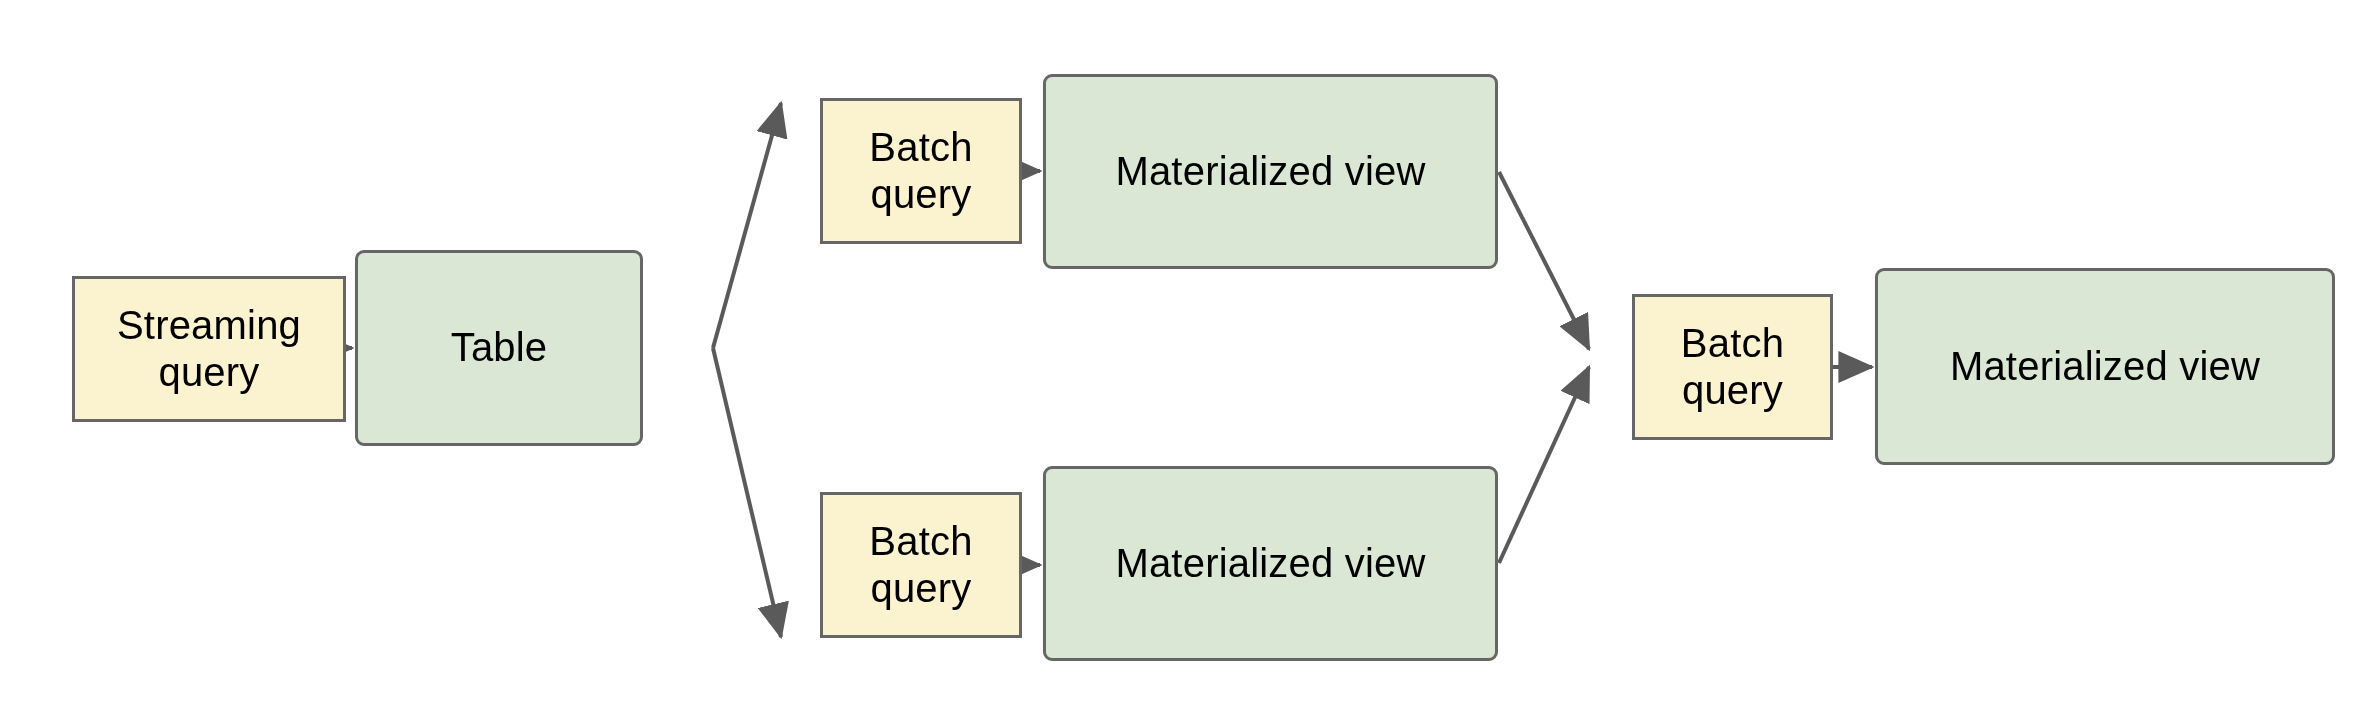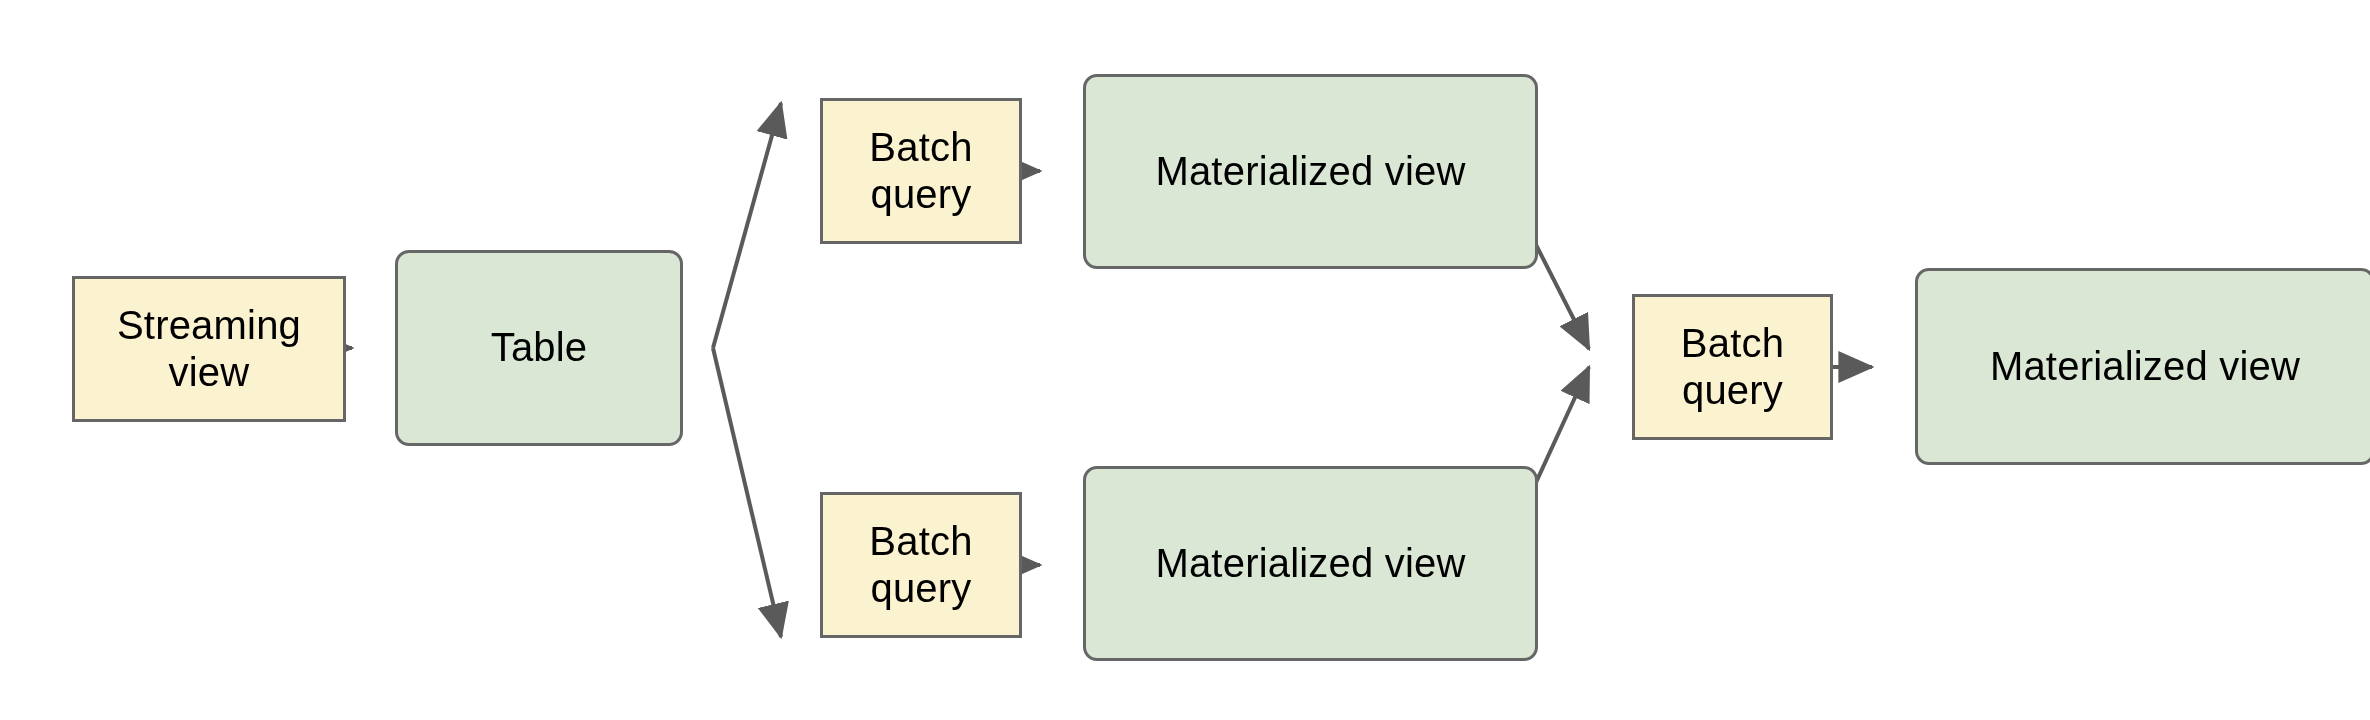--- a/index.html
+++ b/index.html
@@ -40,22 +40,21 @@
     border: 3px solid #666666;
     white-space: pre-line;
   }
   .node.query {
     background: #fbf2cf;
     border-radius: 0;
     margin-left: 40px;
   }
   .node.store {
     background: #d9e7d4;
-    border-radius: 14px;
-    margin-left: 40px;
+    border-radius: 9px;
   }
 </style>
 </head>
 <body>
 
 <div id="canvas">
 
   <svg id="edge-layer" viewBox="0 0 2370 720" width="2370" height="720" xmlns="http://www.w3.org/2000/svg">
     <defs>
       <marker id="arrowhead" markerWidth="9" markerHeight="8" refX="8.4" refY="4" orient="auto" markerUnits="strokeWidth">
@@ -69,21 +68,21 @@
         <polyline points="984,171 1040,171" fill="none" stroke="#5a5a5a" stroke-width="4" stroke-linecap="butt" stroke-linejoin="miter" marker-end="url(#arrowhead)"></polyline>
         <polyline points="984,565 1040,565" fill="none" stroke="#5a5a5a" stroke-width="4" stroke-linecap="butt" stroke-linejoin="miter" marker-end="url(#arrowhead)"></polyline>
         <polyline points="1499,172 1589,349" fill="none" stroke="#5a5a5a" stroke-width="4" stroke-linecap="butt" stroke-linejoin="miter" marker-end="url(#arrowhead)"></polyline>
         <polyline points="1499,563 1589,367" fill="none" stroke="#5a5a5a" stroke-width="4" stroke-linecap="butt" stroke-linejoin="miter" marker-end="url(#arrowhead)"></polyline>
         <polyline points="1795,367 1872,367" fill="none" stroke="#5a5a5a" stroke-width="4" stroke-linecap="butt" stroke-linejoin="miter" marker-end="url(#arrowhead)"></polyline>
       </g>
   </svg>
 
   <div id="nodes-layer">
       <div class="node query" style="left: 32px; top: 276px; width: 274px; height: 146px; background: rgb(251, 242, 207); border-color: rgb(102, 102, 102); color: rgb(0, 0, 0);"><span>Streaming
-view</span></div>
+query</span></div>
       <div class="node store" style="left: 355px; top: 250px; width: 288px; height: 196px; background: rgb(217, 231, 212); border-color: rgb(102, 102, 102); color: rgb(0, 0, 0);"><span>Table</span></div>
       <div class="node query" style="left: 780px; top: 98px; width: 202px; height: 146px; background: rgb(251, 242, 207); border-color: rgb(102, 102, 102); color: rgb(0, 0, 0);"><span>Batch
 query</span></div>
       <div class="node store" style="left: 1043px; top: 74px; width: 455px; height: 195px; background: rgb(217, 231, 212); border-color: rgb(102, 102, 102); color: rgb(0, 0, 0);"><span>Materialized view</span></div>
       <div class="node query" style="left: 780px; top: 492px; width: 202px; height: 146px; background: rgb(251, 242, 207); border-color: rgb(102, 102, 102); color: rgb(0, 0, 0);"><span>Batch
 query</span></div>
       <div class="node store" style="left: 1043px; top: 466px; width: 455px; height: 195px; background: rgb(217, 231, 212); border-color: rgb(102, 102, 102); color: rgb(0, 0, 0);"><span>Materialized view</span></div>
       <div class="node query" style="left: 1592px; top: 294px; width: 201px; height: 146px; background: rgb(251, 242, 207); border-color: rgb(102, 102, 102); color: rgb(0, 0, 0);"><span>Batch
 query</span></div>
       <div class="node store" style="left: 1875px; top: 268px; width: 460px; height: 197px; background: rgb(217, 231, 212); border-color: rgb(102, 102, 102); color: rgb(0, 0, 0);"><span>Materialized view</span></div>

